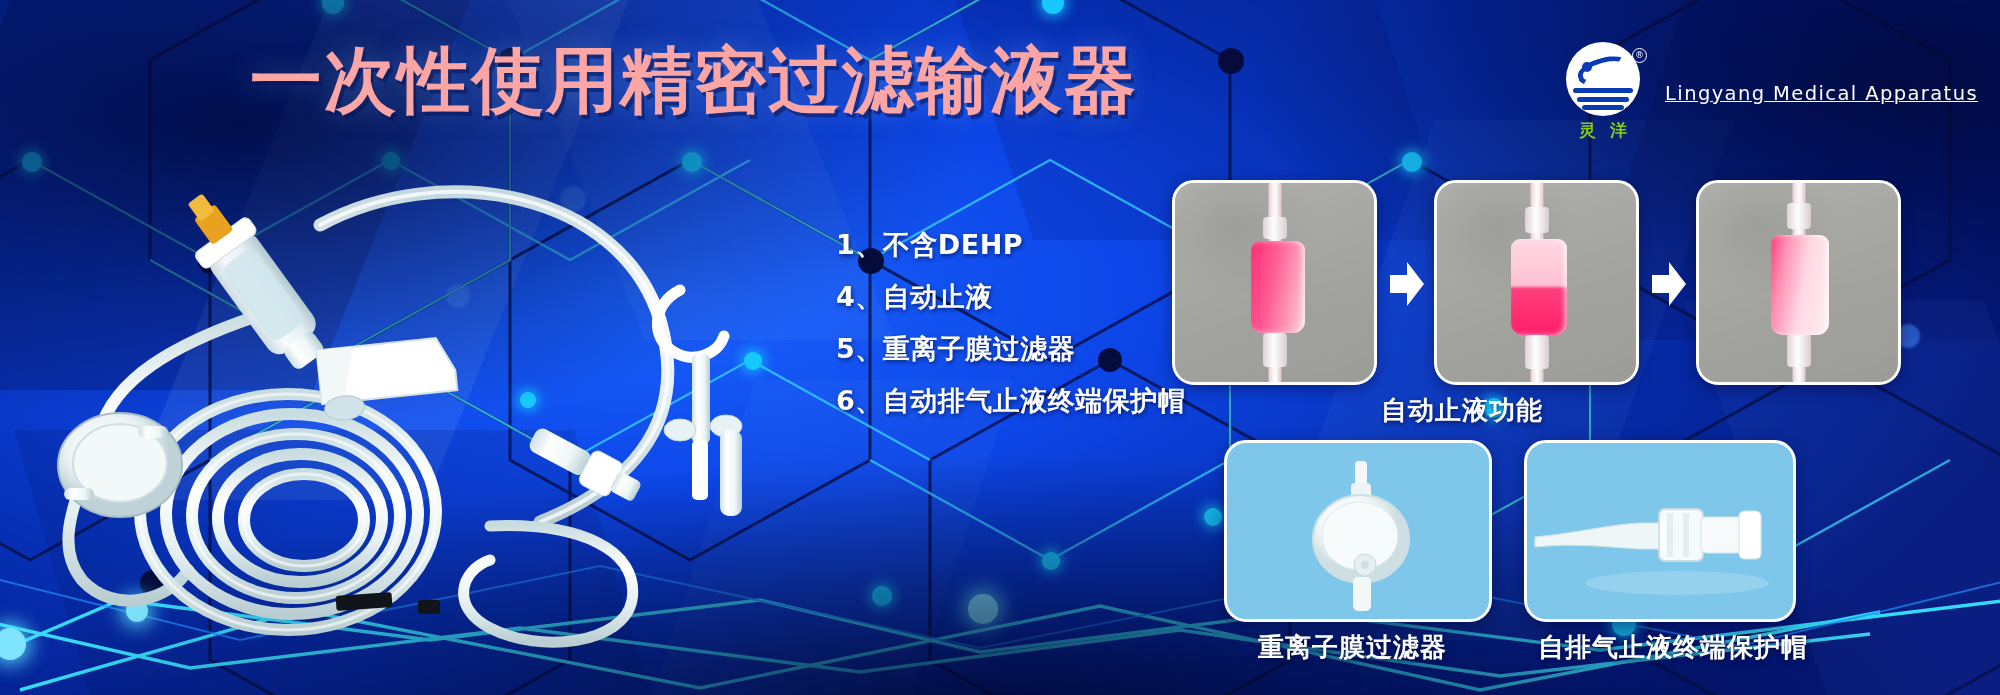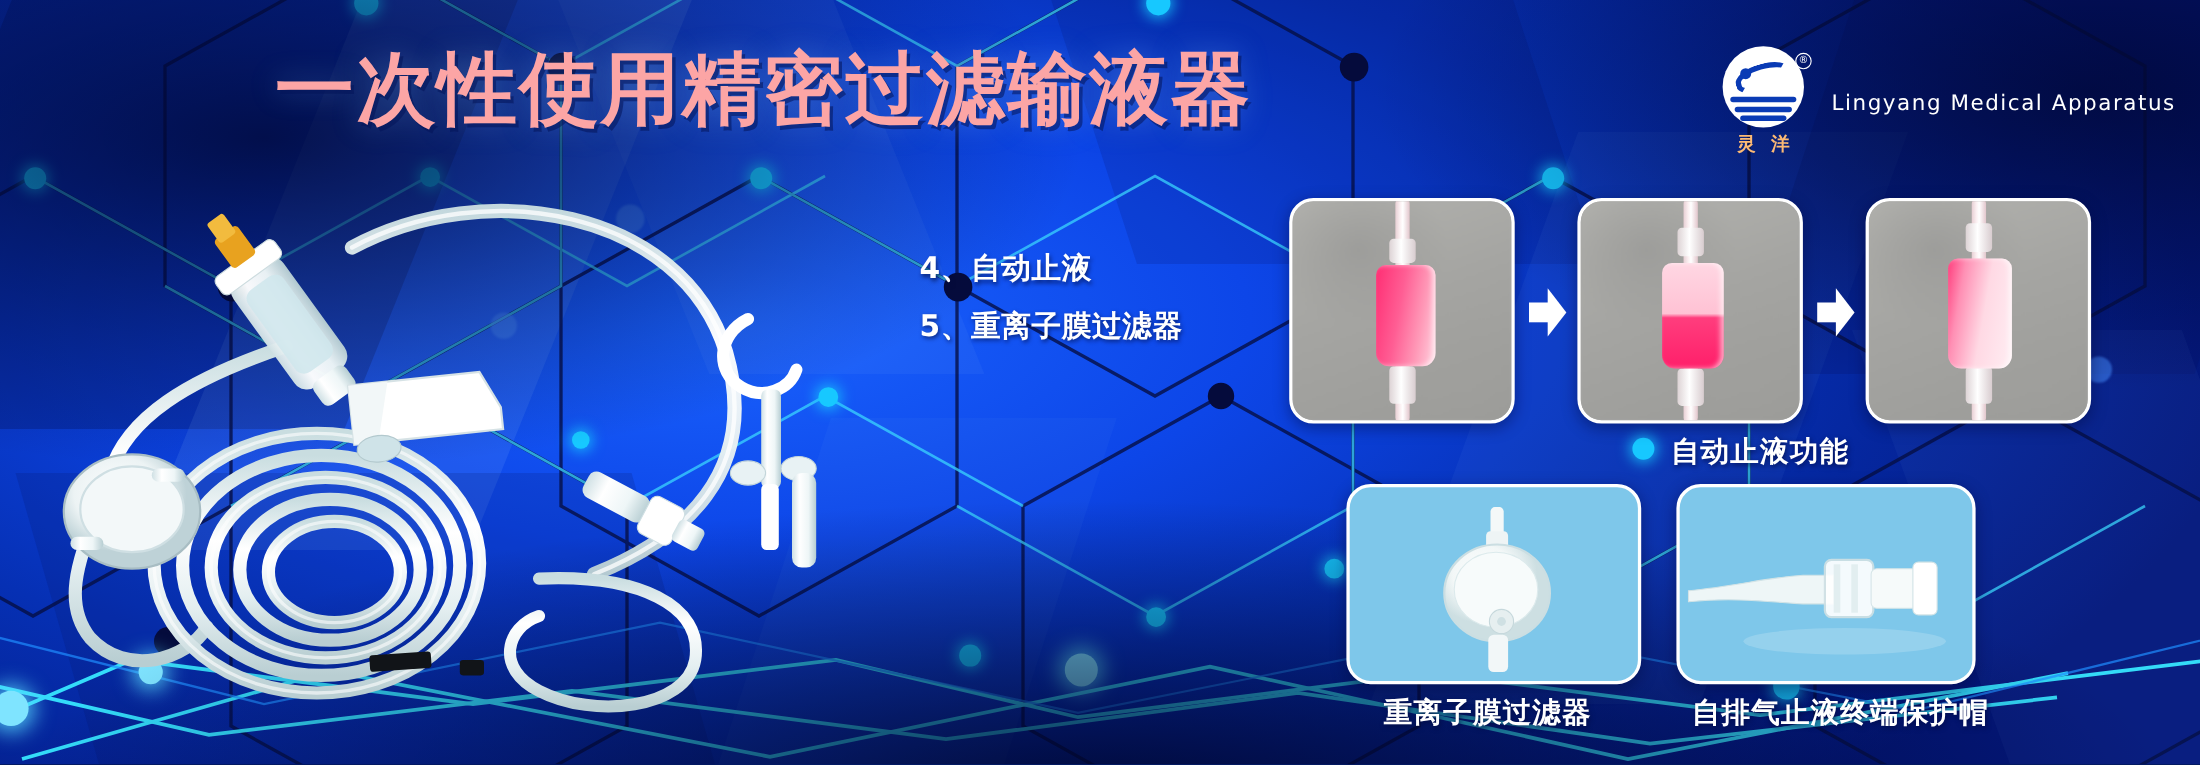--- a/index.html
+++ b/index.html
@@ -83,29 +83,29 @@
   }
   .logo-circle .w1{ top:46px; }
   .logo-circle .w2{ top:55px; left:11px; width:52px; }
   .logo-circle .w3{ top:63px; left:16px; width:42px; }
   .logo-reg{
     position:absolute; right:2px; top:6px;
     width:15px; height:15px; border:1.6px solid #fff; border-radius:50%;
     color:#fff; font-size:9px; line-height:12px; text-align:center;
   }
   .logo-sub{
-    margin-top:3px; color:#fdba74; font-size:17px; font-weight:bold;
+    margin-top:3px; color:#84cc16; font-size:17px; font-weight:bold;
     letter-spacing:14px; text-indent:14px;
   }
   .logo-text{ color:#fff; }
   .logo-cn{
     font-size:52px; font-weight:bold; line-height:1.05; letter-spacing:6px;
   }
   .logo-en{
-    font-size:19.5px; letter-spacing:1.4px; margin-top:3px; font-weight:500;
+    font-size:19.5px; letter-spacing:1.4px; margin-top:3px; font-weight:500;text-decoration:underline;
   }
 
   
   #features{
     position:absolute; left:836px; top:218px;
     display:flex; flex-direction:column; gap:0;
   }
   .feat{
     color:#ffffff; font-size:27px; font-weight:bold;
     line-height:1; height:52px; display:flex; align-items:center;
@@ -361,22 +361,24 @@
       </div>
       <div class="logo-reg">®</div>
       <div class="logo-sub">灵洋</div>
     </div>
     <div class="logo-text">
       <div class="logo-en">Lingyang Medical Apparatus</div>
     </div>
   </div>
 
   <div id="features">
+    <div class="feat">1、不含DEHP</div>
     <div class="feat">4、自动止液</div>
     <div class="feat">5、重离子膜过滤器</div>
+    <div class="feat">6、自动排气止液终端保护帽</div>
   </div>
 
   <div class="card gray" style="left:1172px;top:180px;width:205px;height:205px;">
     <div class="gray-bg"></div>
     <div class="tube"></div>
     <div class="conn" style="top:34px;height:22px;"></div>
     <div class="conn" style="top:150px;height:34px;"></div>
     <div class="chamber" style="left:76px;top:58px;width:54px;height:92px;
          background:linear-gradient(100deg,#ff2d73 0%,#ff5e94 40%,#ff9ab8 72%,#ffd3e0 100%);
          box-shadow:inset -3px 0 5px rgba(255,255,255,.6);"></div>
@@ -403,21 +405,21 @@
   <div class="card gray" style="left:1696px;top:180px;width:205px;height:205px;">
     <div class="gray-bg"></div>
     <div class="tube"></div>
     <div class="conn" style="top:20px;height:26px;"></div>
     <div class="conn" style="top:150px;height:34px;"></div>
     <div class="chamber" style="left:72px;top:52px;width:58px;height:100px;
          background:linear-gradient(100deg,#ff3d7d 0%,#ff8fb4 22%,#ffd9e4 55%,#ffeef3 100%);
          box-shadow:inset -3px 0 5px rgba(255,255,255,.6);"></div>
   </div>
 
-  <div class="caption" style="left:1519px;top:393px;">自动止液功能</div>
+  <div class="caption" style="left:1381px;top:393px;">自动止液功能</div>
 
   <div class="card blue" style="left:1224px;top:440px;width:268px;height:182px;">
     <svg width="268" height="182" viewBox="0 0 268 182">
       <defs>
         <radialGradient id="fg" cx="38%" cy="32%">
           <stop offset="0%" stop-color="#ffffff"></stop>
           <stop offset="60%" stop-color="#f2f7f7"></stop>
           <stop offset="100%" stop-color="#cddfe2"></stop>
         </radialGradient>
       </defs>

